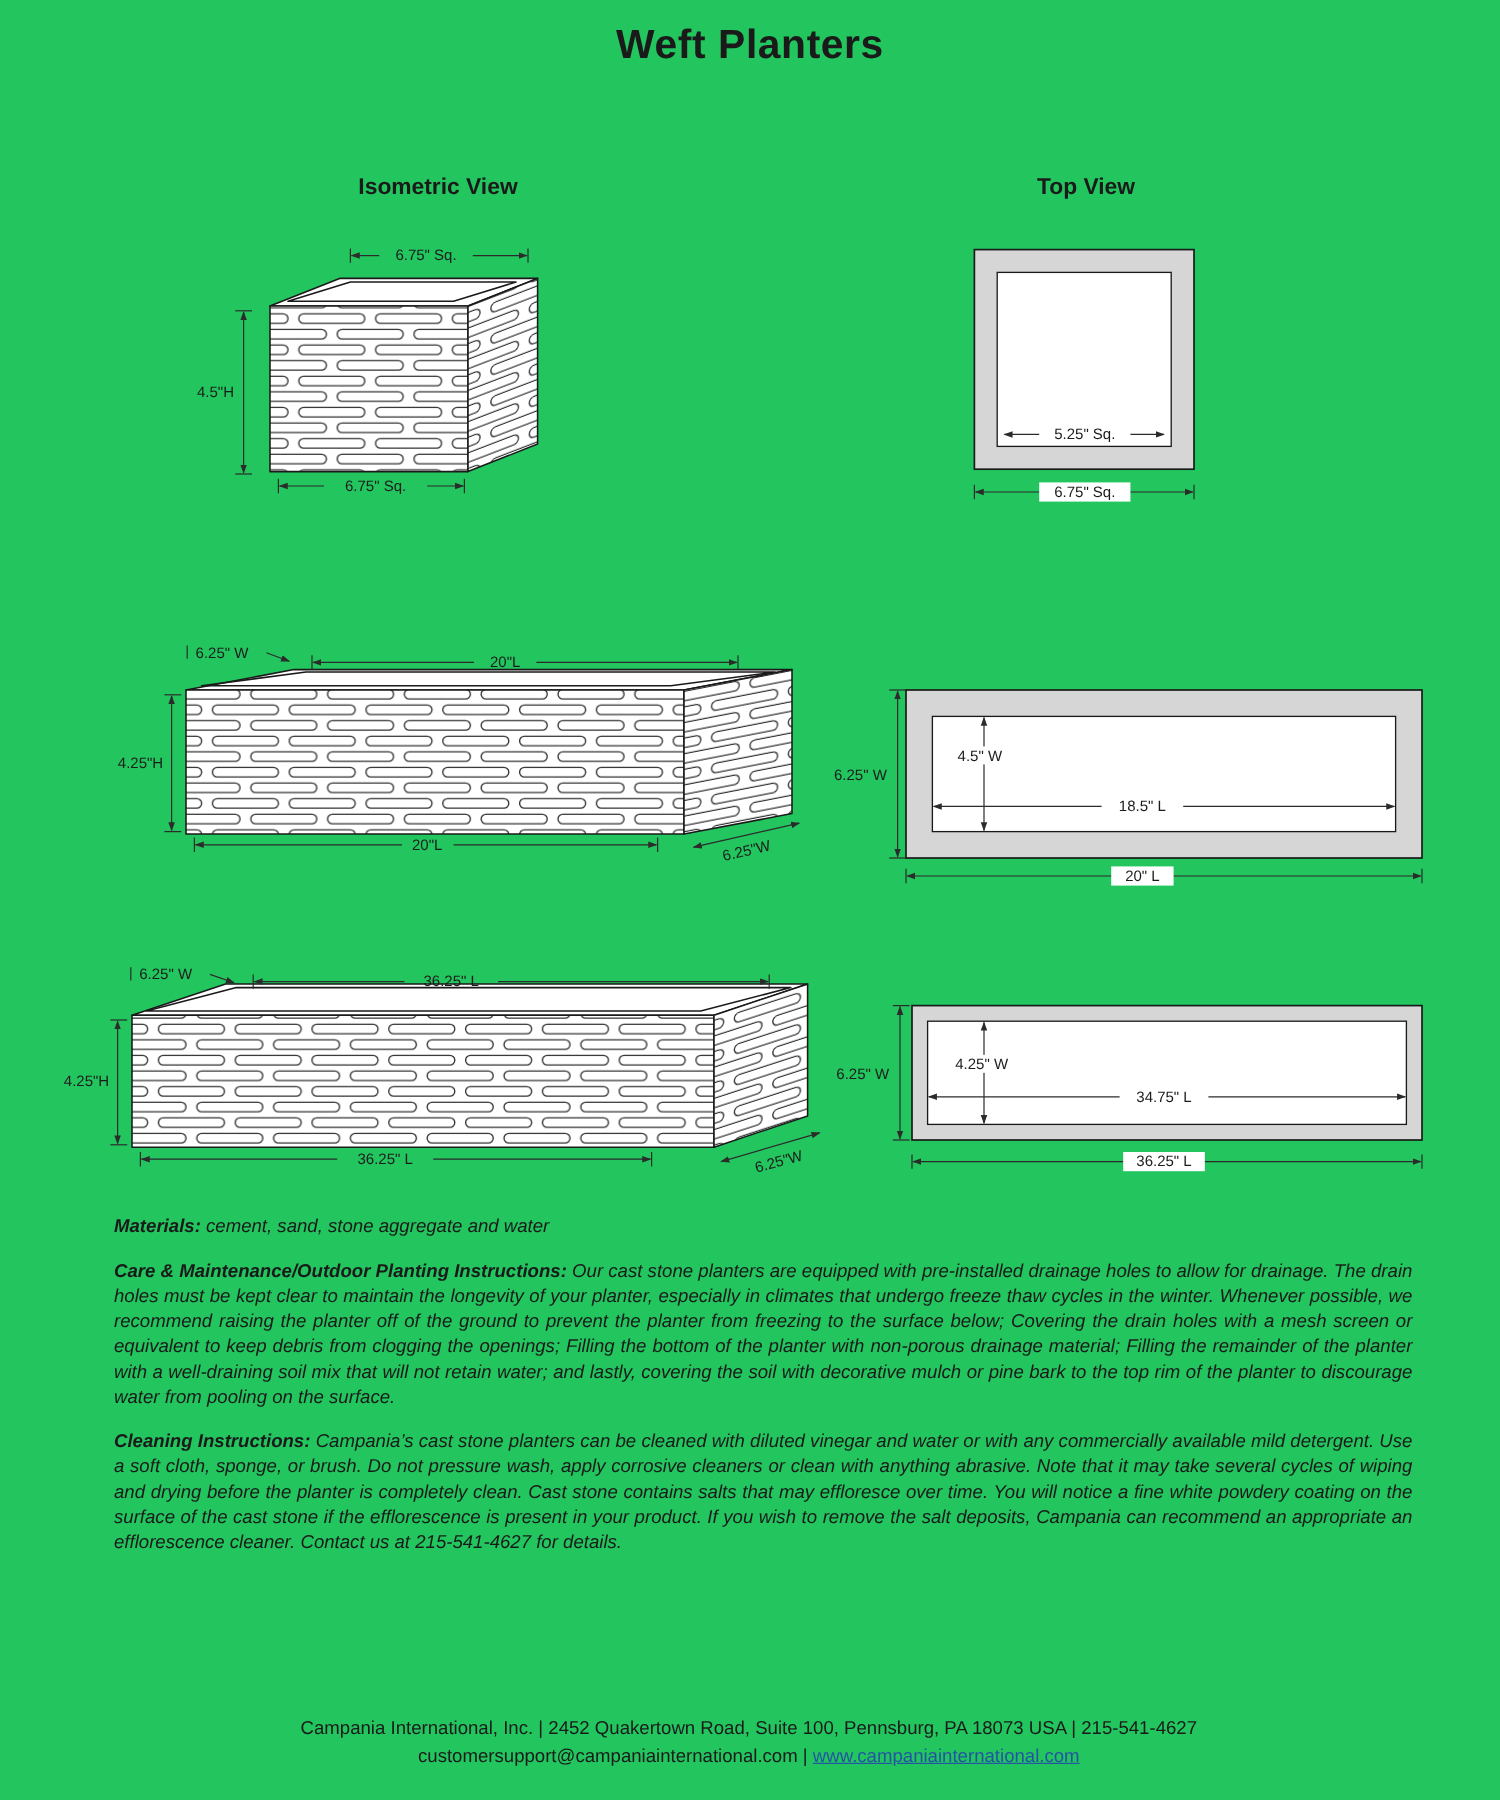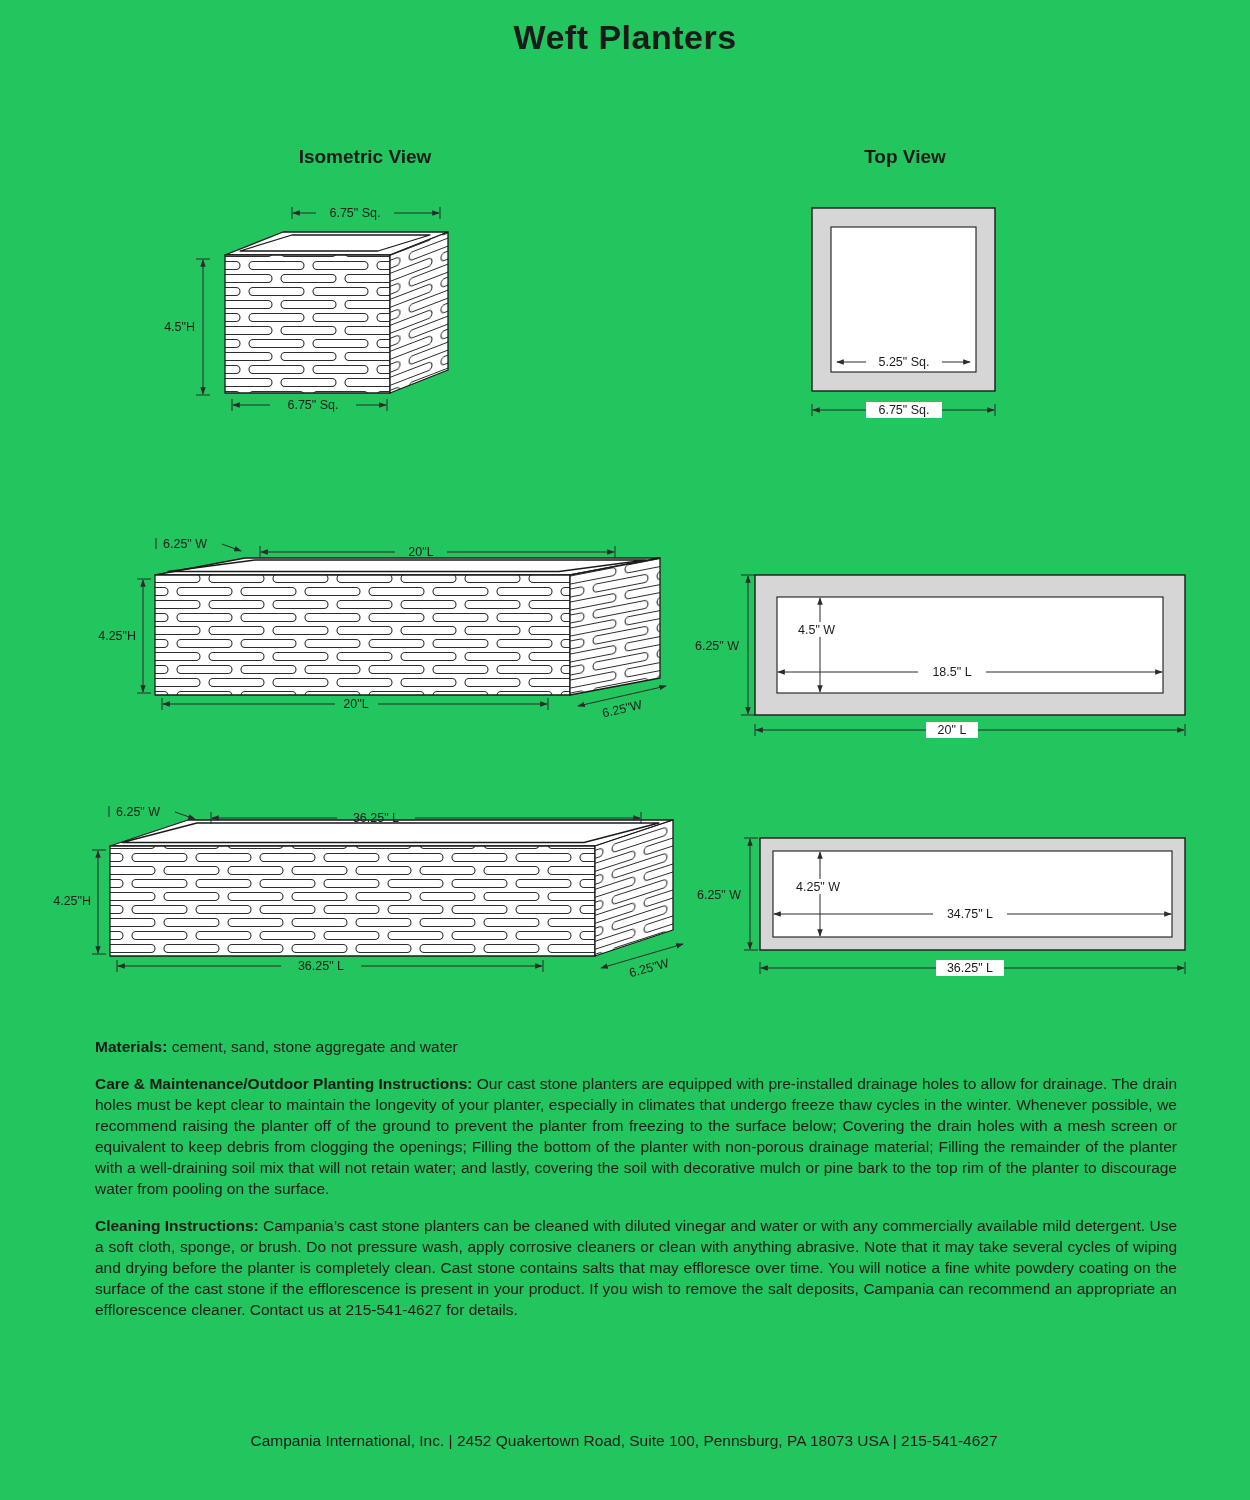--- a/index.html
+++ b/index.html
@@ -21,22 +21,22 @@
   .face  { stroke:#1a1a1a; stroke-width:1.3; stroke-linejoin:round; }
   .frameO { fill:#d6d6d6; stroke:#1a1a1a; stroke-width:1.4; }
   .frameI { fill:#ffffff; stroke:#1a1a1a; stroke-width:1.1; }
   .dim  { stroke:#2b2b2b; stroke-width:1; fill:none; }
   .tick { stroke:#2b2b2b; stroke-width:1; }
   .wbg  { fill:#ffffff; }
   .dtext { font-family:"Liberation Sans", sans-serif; font-size:12.5px; fill:#1c1c1c; }
   .mid { text-anchor:middle; }
   .end { text-anchor:end; }
   .textblock {
-    position:absolute; top:1036px; left:95px; width:1082px;
-    font-size:15.5px; line-height:21px; text-align:justify;
+    position:absolute; top:1012px; left:95px; width:1082px;
+    font-size:15.5px; line-height:21px; text-align:justify;font-style:italic;
   }
   .textblock p { margin:0 0 16px 0; }
   .footer {
     position:absolute; top:1420px; left:92px; width:1064px;
     border-top:2px solid #22c55e; padding-top:7px;
     text-align:center; font-size:15.5px; line-height:23px;
   }
   .link { color:#2455a4; text-decoration:underline; }
 </style>
 </head>
@@ -237,15 +237,18 @@
   </svg>
 
   <div class="textblock">
     <p><strong>Materials:</strong><span> cement, sand, stone aggregate and water</span></p>
     <p><strong>Care &amp; Maintenance/Outdoor Planting Instructions:</strong><span> Our cast stone planters are equipped with pre-installed drainage holes to allow for drainage. The drain holes must be kept clear to maintain the longevity of your planter, especially in climates that undergo freeze thaw cycles in the winter.  Whenever possible, we recommend raising the planter off of the ground to prevent the planter from freezing to the surface below; Covering the drain holes with a mesh screen or equivalent to keep debris from clogging the openings; Filling the bottom of the planter with non-porous drainage material; Filling the remainder of the planter with a well-draining soil mix that will not retain water; and lastly, covering the soil with decorative mulch or pine bark to the top rim of the planter to discourage water from pooling on the surface.</span></p>
     <p><strong>Cleaning Instructions:</strong><span> Campania’s cast stone planters can be cleaned with diluted vinegar and water or with any commercially available mild detergent. Use a soft cloth, sponge, or brush. Do not pressure wash, apply corrosive cleaners or clean with anything abrasive. Note that it may take several cycles of wiping and drying before the planter is completely clean. Cast stone contains salts that may effloresce over time. You will notice a fine white powdery coating on the surface of the cast stone if the efflorescence is present in your product. If you wish to remove the salt deposits, Campania can recommend an appropriate an efflorescence cleaner. Contact us at 215-541-4627 for details.</span></p>
   </div>
 
   <div class="footer">
     <div>Campania International, Inc. | 2452 Quakertown Road, Suite 100, Pennsburg, PA 18073 USA | 215-541-4627</div>
+    <div>
+      <span>customersupport@campaniainternational.com</span><span> | </span><a class="link" href="#">www.campaniainternational.com</a>
+    </div>
   </div>
 
 </div>
 
 </body></html>

